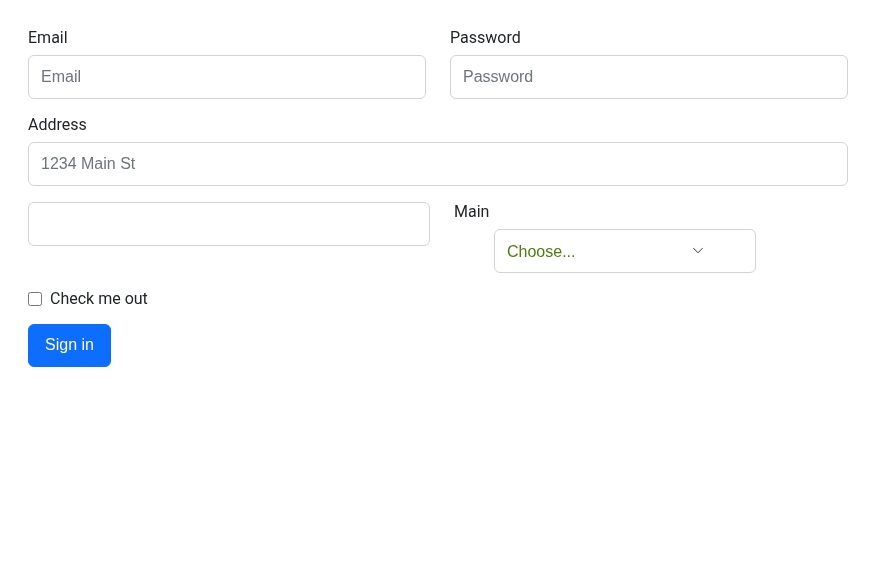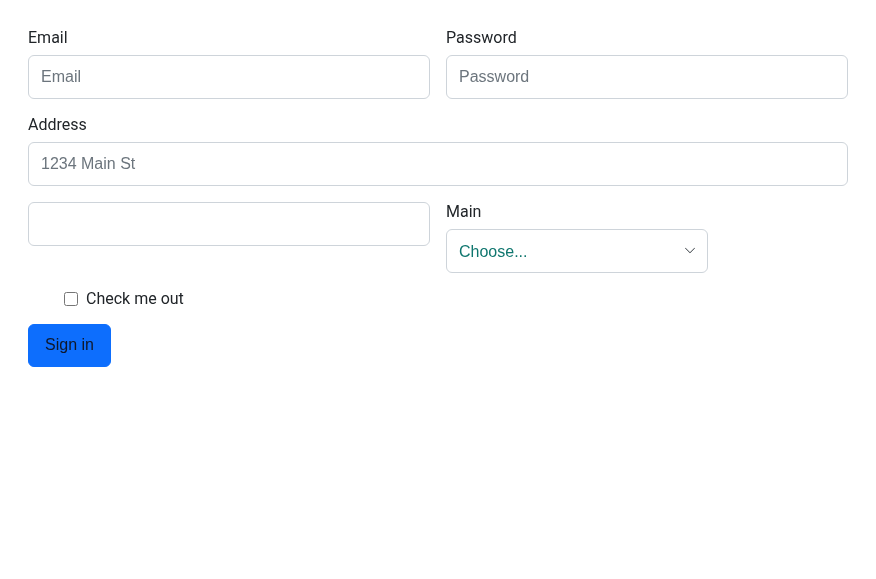--- a/index.html
+++ b/index.html
@@ -10,21 +10,21 @@
     body {
       font-family: -apple-system, BlinkMacSystemFont, "Segoe UI", Roboto, "Helvetica Neue", Arial, sans-serif;
       font-size: 16px;
       color: #212529;
       background: #fff;
       padding: 28px;
       width: 876px;
     }
     .form-row {
       display: flex;
-      gap: 16px;
+      gap: 24px;
       margin-bottom: 16px;
     }
     .form-group {
       display: flex;
       flex-direction: column;
     }
     .col-half {
       flex: 1;
     }
     .col-full {
@@ -59,53 +59,53 @@
     }
     .form-control::placeholder {
       color: #6c757d;
       opacity: 1;
     }
     select.form-control {
       appearance: none;
       -webkit-appearance: none;
       background-image: none;
       padding-right: 32px;
-      color: #0f766e;
+      color: #4d7c0f;
+      margin-left: 40px;
     }
     .select-wrapper {
       position: relative;
     }
     .select-wrapper .chevron {
       position: absolute;
       right: 12px;
       top: 50%;
       transform: translateY(-50%);
       pointer-events: none;
       color: #343a40;
     }
     .form-check {
       display: flex;
       align-items: center;
       margin-bottom: 16px;
-      margin-left: 36px;
     }
     .form-check input[type="checkbox"] {
       width: 14px;
       height: 14px;
       margin-right: 8px;
     }
     .form-check label {
       margin-bottom: 0;
     }
     .btn-primary {
       display: inline-block;
       padding: 10px 16px;
       font-size: 16px;
       line-height: 1.3;
-      color: #0f172a;
+      color: #fef9c3;
       background-color: #0d6efd;
       border: 1px solid #0d6efd;
       border-radius: 6px;
       cursor: pointer;
     }
   </style>
 </head>
 <body>
 
 <form>

